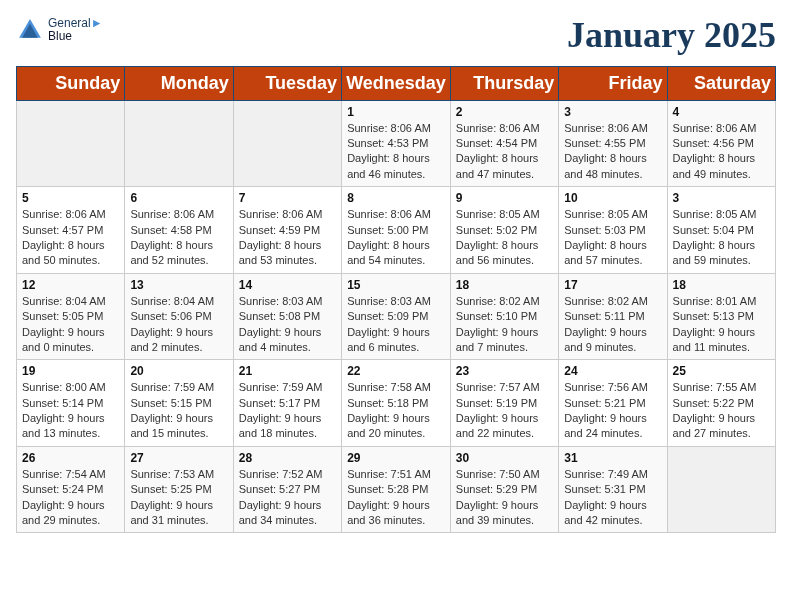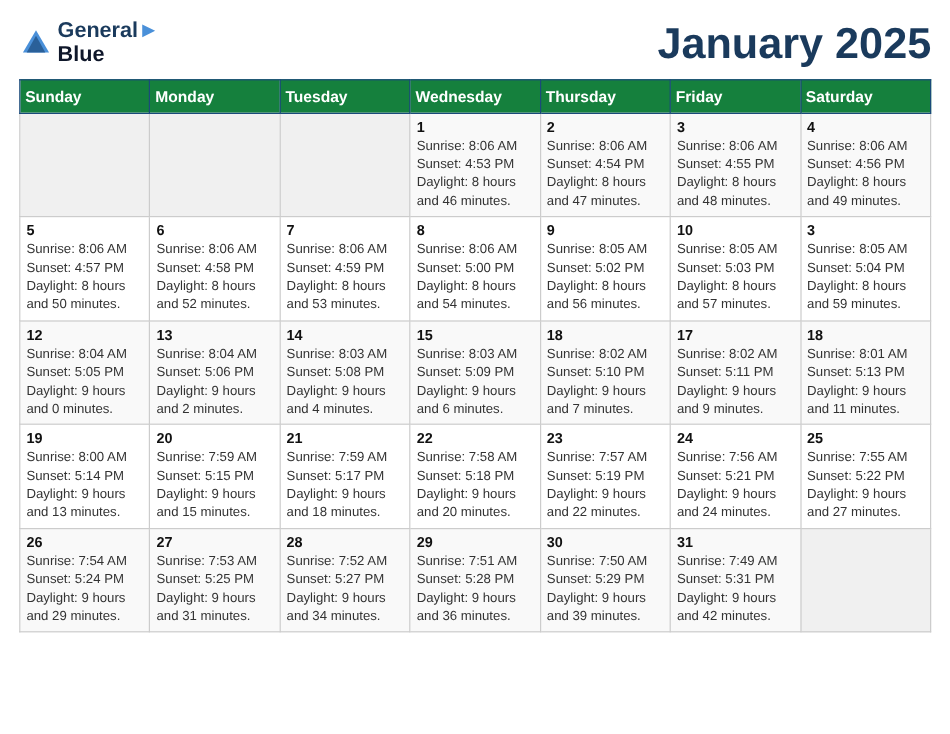--- a/index.html
+++ b/index.html
@@ -15,56 +15,57 @@
       align-items: flex-start;
       justify-content: space-between;
       margin-bottom: 10px;
     }
     .logo {
       display: flex;
       align-items: center;
       gap: 4px;
     }
     .logo-text {
-      font-size: 18px;
-      font-weight: bold;
+      font-size: 12px;
+      font-weight: normal;
       color: #1a3a5c;
       line-height: 1.1;
     }
     .logo-text span {
       color: #4a90d9;
     }
     .logo-icon {
       width: 28px;
       height: 28px;
     }
     .title-block {
       text-align: right;
+      font-family: Liberation Serif, serif;
     }
     .calendar-title {
       font-size: 36px;
       font-weight: bold;
       color: #1a3a5c;
       line-height: 1.1;
     }
     .calendar-subtitle {
       font-size: 16px;
       color: #333;
     }
     table {
       width: 100%;
       border-collapse: collapse;
       font-size: 11px;
     }
     thead tr th {
-      background: #15803d;
+      background: #c2410c;
       color: #fff;
       padding: 6px 4px;
-      text-align: left;
-      font-size: 13px;
+      text-align: right;
+      font-size: 18px;
       font-weight: bold;
       border: 1px solid #1a4a7a;
     }
     tbody tr td {
       vertical-align: top;
       border: 1px solid #ccc;
       padding: 4px 5px;
       width: calc(100% / 7);
       min-height: 80px;
       height: 85px;

